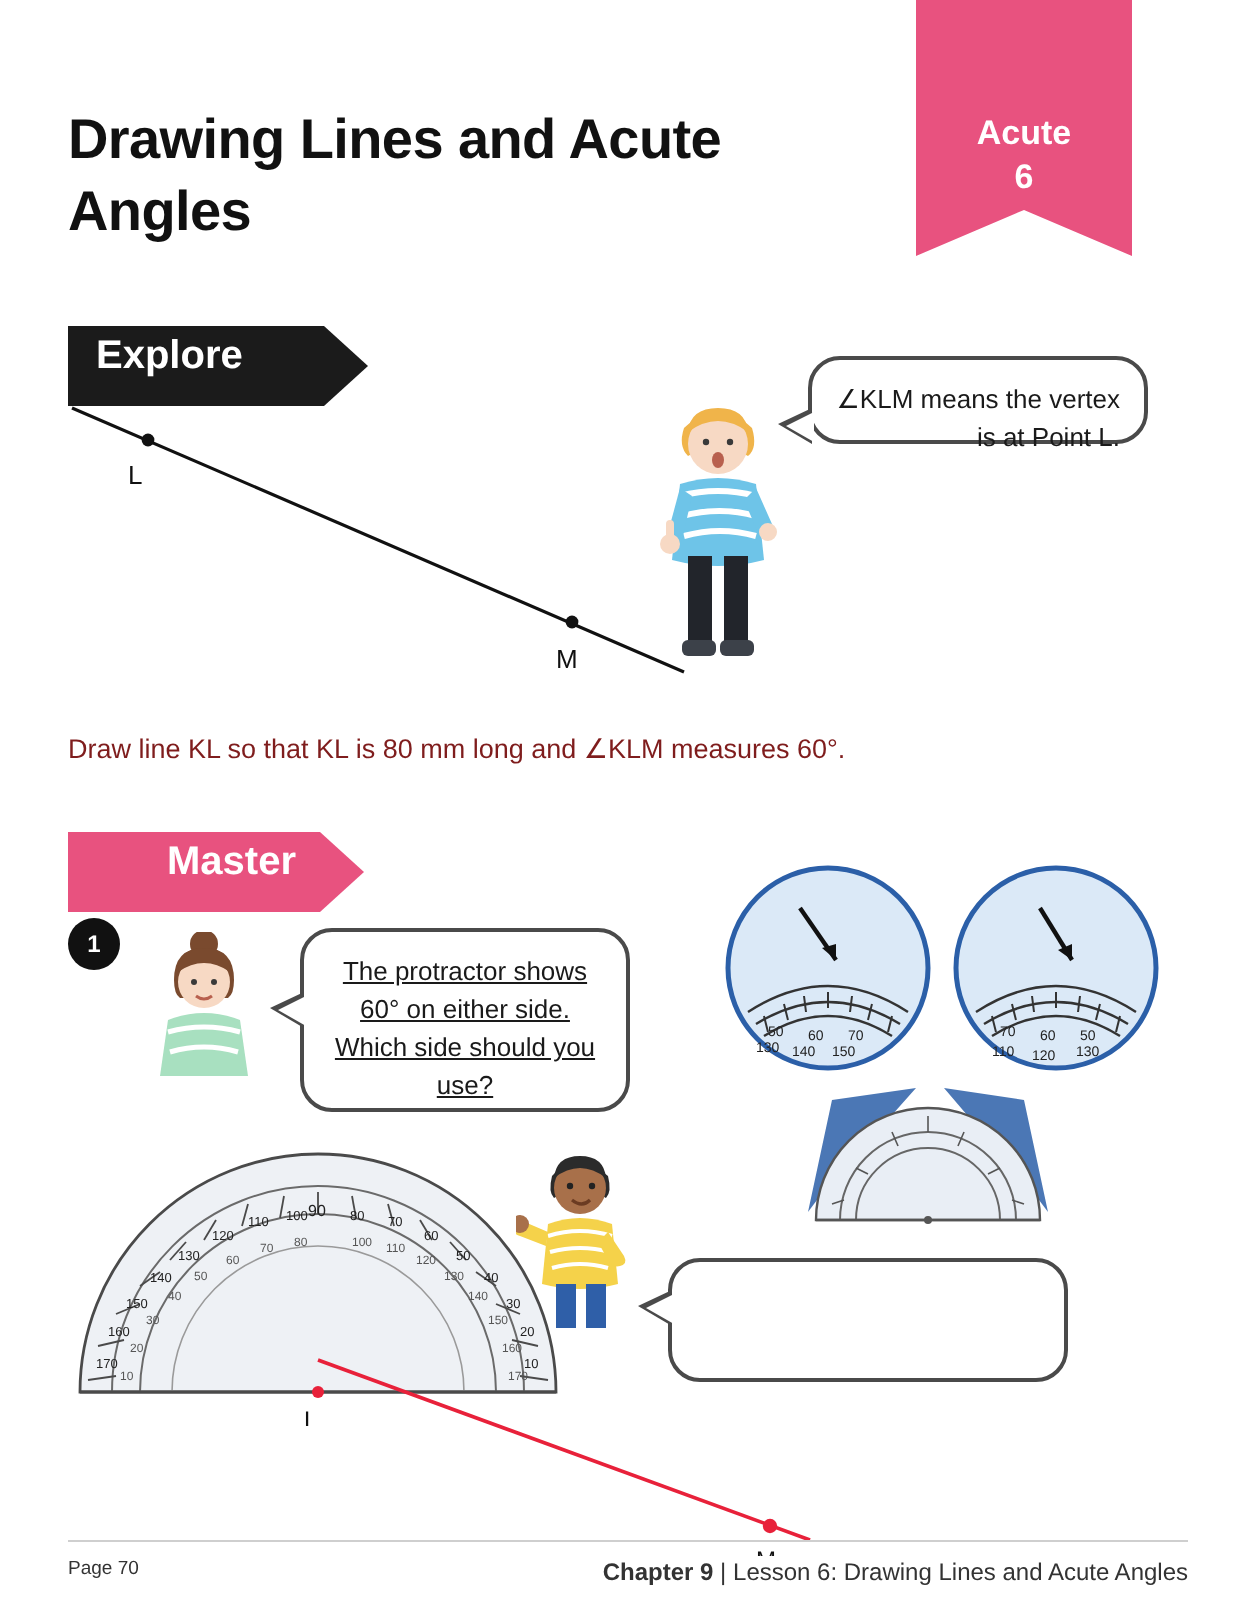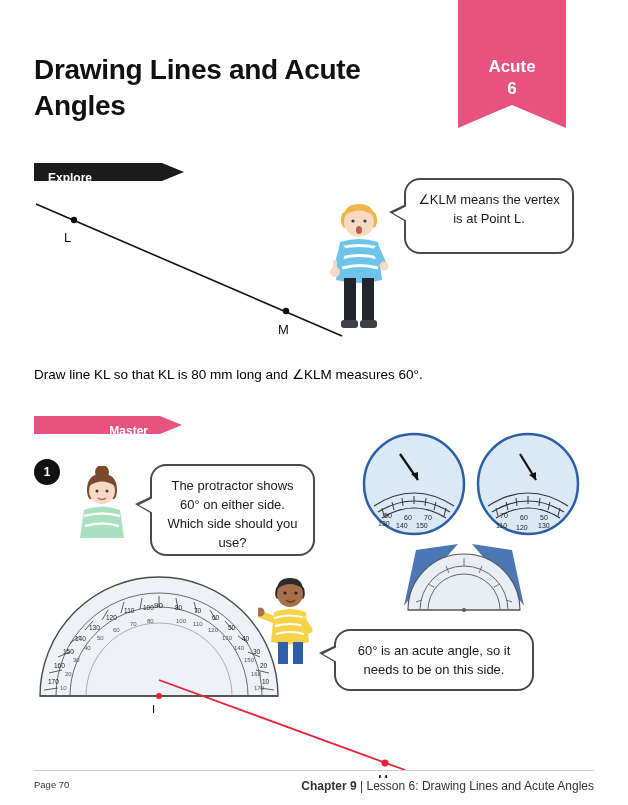--- a/index.html
+++ b/index.html
@@ -43,24 +43,24 @@
     font-size: 28px;
     font-weight: bold;
     line-height: 36px;
     letter-spacing: -0.3px;
     color: #111111;
   }
 
   
   .section-tag {
     position: absolute;
-    height: 18px;
+    height: 40px;
     color: #ffffff;
     font-weight: bold;
-    font-size: 12px;
+    font-size: 20px;
     line-height: 30px;
     padding-left: 14px;
     padding-right: 34px;
     box-sizing: border-box;
     clip-path: polygon(0 0, calc(100% - 22px) 0, 100% 50%, calc(100% - 22px) 100%, 0 100%);
   }
   .section-explore {
     top: 163px;
     left: 34px;
     width: 150px;
@@ -82,42 +82,43 @@
     width: 330px;
     height: 165px;
   }
 
   .task-text {
     position: absolute;
     top: 366px;
     left: 34px;
     width: 540px;
     font-size: 13.5px;
-    color: #000000;
+    color: #7f1d1d;
   }
 
   
   .bubble {
     position: absolute;
     background: #ffffff;
     border: 2px solid #4a4a4a;
     border-radius: 16px;
     box-sizing: border-box;
     text-align: center;
     font-size: 13px;
     line-height: 19px;
     color: #1a1a1a;
     padding: 10px 12px;
   }
 
   .bubble-explore {
     top: 178px;
     left: 404px;
     width: 170px;
-    height: 76px;
+    height: 44px;
+    text-align: right;
   }
   .bubble-explore .tail-outer {
     position: absolute;
     left: -17px;
     top: 24px;
     width: 0; height: 0;
     border-top: 8px solid transparent;
     border-bottom: 10px solid transparent;
     border-right: 17px solid #4a4a4a;
   }
@@ -129,20 +130,21 @@
     border-top: 7px solid transparent;
     border-bottom: 8px solid transparent;
     border-right: 14px solid #ffffff;
   }
 
   .bubble-master1 {
     top: 464px;
     left: 150px;
     width: 165px;
     height: 92px;
+    text-decoration: underline;
   }
   .bubble-master1 .tail-outer {
     position: absolute;
     left: -17px;
     top: 30px;
     width: 0; height: 0;
     border-top: 8px solid transparent;
     border-bottom: 10px solid transparent;
     border-right: 17px solid #4a4a4a;
   }
@@ -428,21 +430,20 @@
     <path d="M46 48 l8 12 q2 4 -2 5 q-4 1 -6 -3 l-5 -9z" fill="#f5d24a"></path>
 
     <rect x="20" y="74" width="10" height="22" fill="#2f5fa8"></rect>
     <rect x="35" y="74" width="10" height="22" fill="#2f5fa8"></rect>
   </svg>
 </div>
 
 <div class="bubble bubble-master2">
   <span class="tail-outer"></span>
   <span class="tail-inner"></span>
-  <span>60° is an acute angle, so it needs to be on this side.</span>
 </div>
 
 <div class="protractor-big">
   <svg width="250" height="145" viewBox="0 0 250 145">
     <path d="M6 128 a119 119 0 0 1 238 0 z" fill="#eef1f5" stroke="#4a4a4a" stroke-width="1.4"></path>
     <path d="M22 128 a103 103 0 0 1 206 0" fill="none" stroke="#6a6a6a" stroke-width="1"></path>
     <path d="M36 128 a89 89 0 0 1 178 0" fill="none" stroke="#6a6a6a" stroke-width="1"></path>
     <path d="M52 128 a73 73 0 0 1 146 0" fill="none" stroke="#9a9a9a" stroke-width="0.8"></path>
     <line x1="6" y1="128" x2="244" y2="128" stroke="#4a4a4a" stroke-width="1.4"></line>
 

